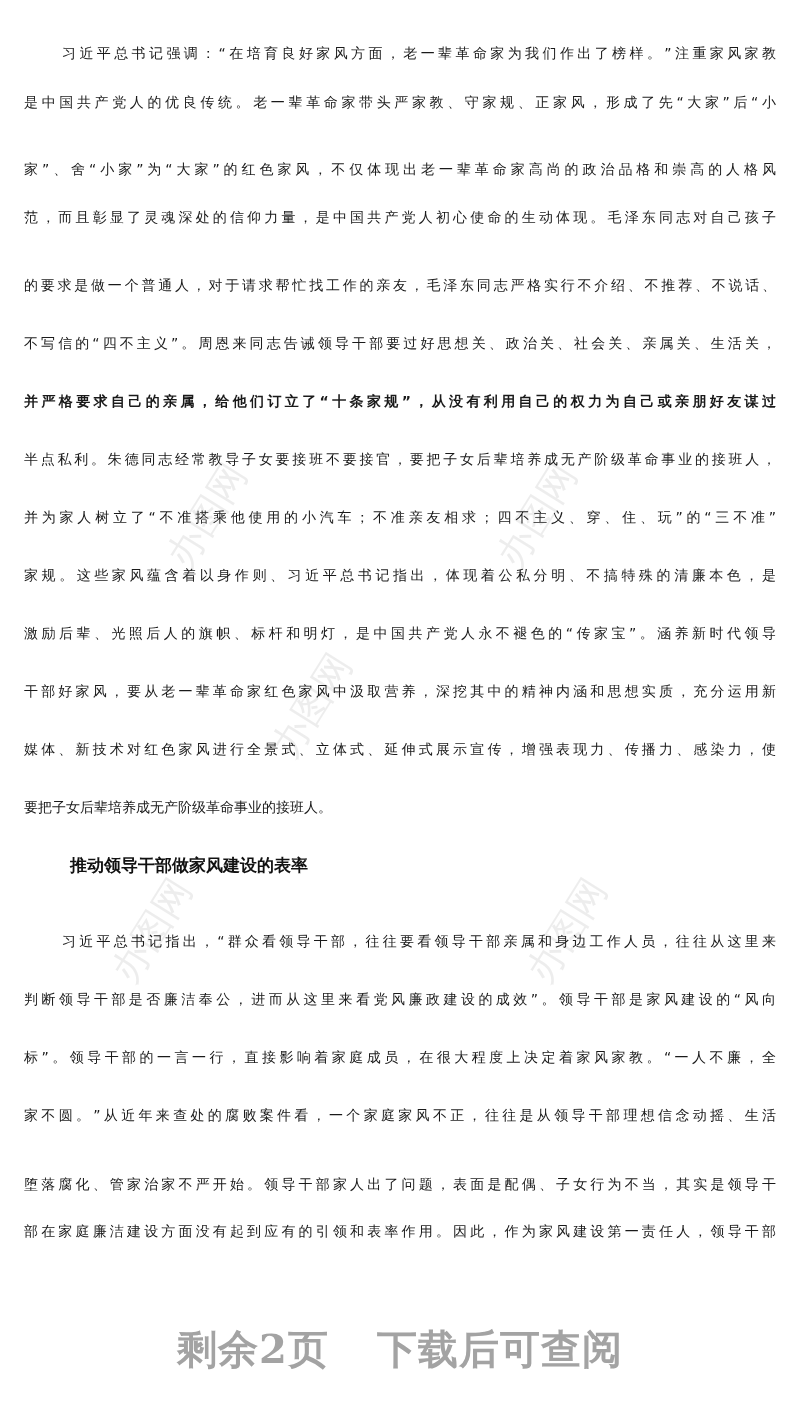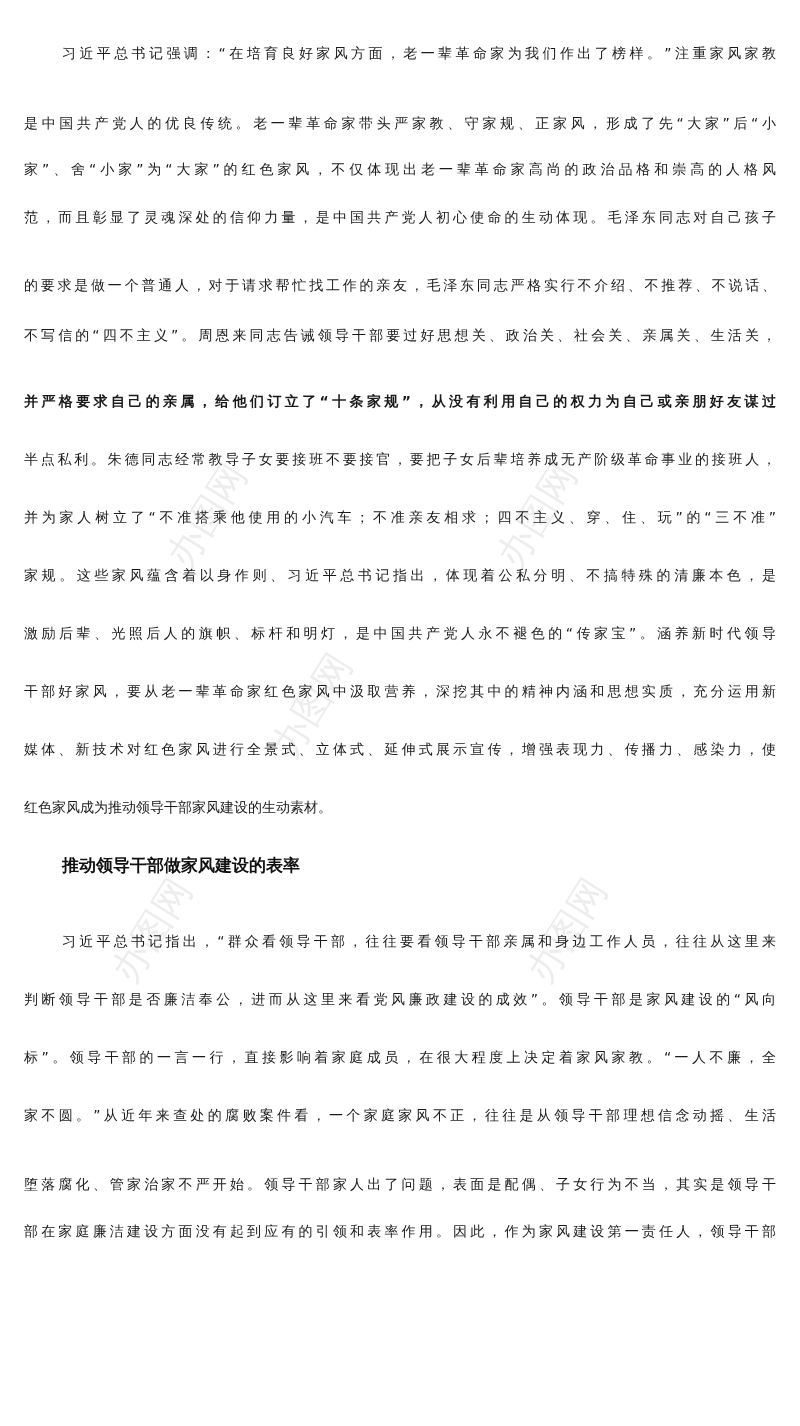--- a/index.html
+++ b/index.html
@@ -10,21 +10,21 @@
   }
   .page { position: absolute; left: 0; top: 0; width: 800px; height: 1426px; }
   .line {
     position: absolute; left: 24px; width: 752px;
     font-size: 14px; line-height: 22px; white-space: nowrap;
     text-align: justify; text-align-last: justify; letter-spacing: 0px;
   }
   .line.indent { left: 62px; width: 714px; }
   .line.last { text-align-last: left; }
   .heading {
-    position: absolute; left: 62px; top: 854px;
+    position: absolute; left: 70px; top: 854px;
     font-size: 17px; font-weight: bold; line-height: 22px; color: #111;
   }
   .watermark {
     position: absolute; font-size: 38px; color: rgba(0,0,0,0.07);
     transform: rotate(-58deg); white-space: nowrap; pointer-events: none;
     font-weight: normal;
   }
   .overlay {
     position: absolute; left: 0; top: 1322px; width: 800px; text-align: center;
     font-size: 40px; font-weight: bold; color: #a3a3a3; letter-spacing: 1px;
@@ -39,39 +39,42 @@
 <div class="page">
 
   <div class="watermark" style="left:150px; top:490px;">办图网</div>
   <div class="watermark" style="left:480px; top:490px;">办图网</div>
   <div class="watermark" style="left:255px; top:680px;">办图网</div>
   <div class="watermark" style="left:95px; top:905px;">办图网</div>
   <div class="watermark" style="left:510px; top:905px;">办图网</div>
 
   <div>
     <div class="line indent" style="top:42px;">习近平总书记强调：“在培育良好家风方面，老一辈革命家为我们作出了榜样。”注重家风家教</div>
-    <div class="line" style="top:112px;">是中国共产党人的优良传统。老一辈革命家带头严家教、守家规、正家风，形成了先“大家”后“小</div>
+    <div class="line" style="top:91px;">是中国共产党人的优良传统。老一辈革命家带头严家教、守家规、正家风，形成了先“大家”后“小</div>
     <div class="line" style="top:158px;">家”、舍“小家”为“大家”的红色家风，不仅体现出老一辈革命家高尚的政治品格和崇高的人格风</div>
     <div class="line" style="top:206px;">范，而且彰显了灵魂深处的信仰力量，是中国共产党人初心使命的生动体现。毛泽东同志对自己孩子</div>
     <div class="line" style="top:274px;">的要求是做一个普通人，对于请求帮忙找工作的亲友，毛泽东同志严格实行不介绍、不推荐、不说话、</div>
-    <div class="line" style="top:324px;">不写信的“四不主义”。周恩来同志告诫领导干部要过好思想关、政治关、社会关、亲属关、生活关，</div>
+    <div class="line" style="top:332px;">不写信的“四不主义”。周恩来同志告诫领导干部要过好思想关、政治关、社会关、亲属关、生活关，</div>
     <div class="line" style="top:390px;font-weight:bold;">并严格要求自己的亲属，给他们订立了“十条家规”，从没有利用自己的权力为自己或亲朋好友谋过</div>
     <div class="line" style="top:448px;">半点私利。朱德同志经常教导子女要接班不要接官，要把子女后辈培养成无产阶级革命事业的接班人，</div>
     <div class="line" style="top:506px;">并为家人树立了“不准搭乘他使用的小汽车；不准亲友相求；四不主义、穿、住、玩”的“三不准”</div>
     <div class="line" style="top:564px;">家规。这些家风蕴含着以身作则、习近平总书记指出，体现着公私分明、不搞特殊的清廉本色，是</div>
     <div class="line" style="top:622px;">激励后辈、光照后人的旗帜、标杆和明灯，是中国共产党人永不褪色的“传家宝”。涵养新时代领导</div>
     <div class="line" style="top:680px;">干部好家风，要从老一辈革命家红色家风中汲取营养，深挖其中的精神内涵和思想实质，充分运用新</div>
     <div class="line" style="top:738px;">媒体、新技术对红色家风进行全景式、立体式、延伸式展示宣传，增强表现力、传播力、感染力，使</div>
-    <div class="line last" style="top:796px;">红色家风成为推动领导干部家风建设的生动素材。</div>
+    <div class="line last" style="top:796px;">要把子女后辈培养成无产阶级革命事业的接班人。</div>
   </div>
 
   <div class="heading">推动领导干部做家风建设的表率</div>
 
   <div>
     <div class="line indent" style="top:930px;">习近平总书记指出，“群众看领导干部，往往要看领导干部亲属和身边工作人员，往往从这里来</div>
     <div class="line" style="top:988px;">判断领导干部是否廉洁奉公，进而从这里来看党风廉政建设的成效”。领导干部是家风建设的“风向</div>
     <div class="line" style="top:1046px;">标”。领导干部的一言一行，直接影响着家庭成员，在很大程度上决定着家风家教。“一人不廉，全</div>
     <div class="line" style="top:1104px;">家不圆。”从近年来查处的腐败案件看，一个家庭家风不正，往往是从领导干部理想信念动摇、生活</div>
     <div class="line" style="top:1173px;">堕落腐化、管家治家不严开始。领导干部家人出了问题，表面是配偶、子女行为不当，其实是领导干</div>
     <div class="line" style="top:1220px;">部在家庭廉洁建设方面没有起到应有的引领和表率作用。因此，作为家风建设第一责任人，领导干部</div>
   </div>
 
+  <div class="overlay">
+    <span>剩余2页</span><span class="gap"></span><span>下载后可查阅</span>
+  </div>
 </div>
 
 </body></html>

